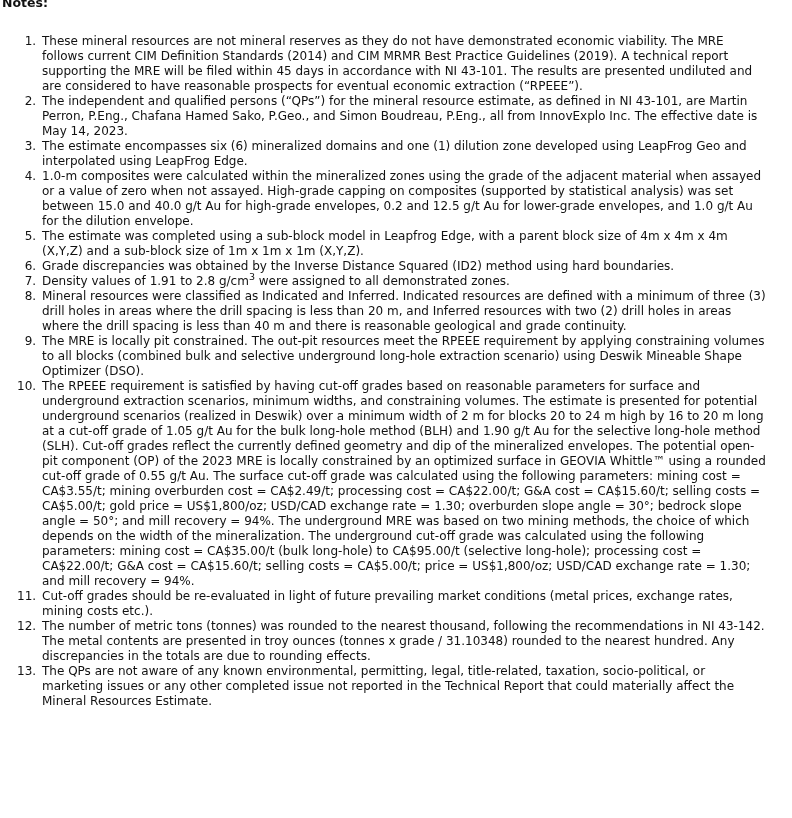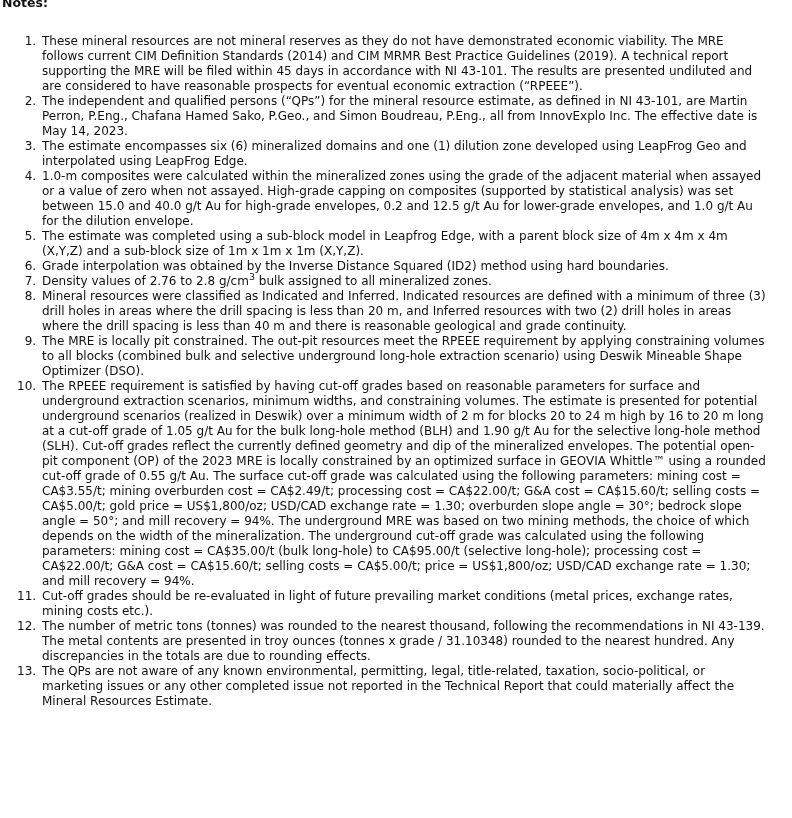--- a/index.html
+++ b/index.html
@@ -43,21 +43,21 @@
 <body>
 
 <div class="notes-heading">Notes:</div>
 
 <ol class="notes-list">
     <li><span>These mineral resources are not mineral reserves as they do not have demonstrated economic viability. The MRE follows current CIM Definition Standards (2014) and CIM MRMR Best Practice Guidelines (2019). A technical report supporting the MRE will be filed within 45 days in accordance with NI 43-101. The results are presented undiluted and are considered to have reasonable prospects for eventual economic extraction (“RPEEE”).</span></li>
     <li><span>The independent and qualified persons (“QPs”) for the mineral resource estimate, as defined in NI 43-101, are Martin Perron, P.Eng., Chafana Hamed Sako, P.Geo., and Simon Boudreau, P.Eng., all from InnovExplo Inc. The effective date is May 14, 2023.</span></li>
     <li><span>The estimate encompasses six (6) mineralized domains and one (1) dilution zone developed using LeapFrog Geo and interpolated using LeapFrog Edge.</span></li>
     <li><span>1.0-m composites were calculated within the mineralized zones using the grade of the adjacent material when assayed or a value of zero when not assayed. High-grade capping on composites (supported by statistical analysis) was set between 15.0 and 40.0 g/t Au for high-grade envelopes, 0.2 and 12.5 g/t Au for lower-grade envelopes, and 1.0 g/t Au for the dilution envelope.</span></li>
     <li><span>The estimate was completed using a sub-block model in Leapfrog Edge, with a parent block size of 4m x 4m x 4m (X,Y,Z) and a sub-block size of 1m x 1m x 1m (X,Y,Z).</span></li>
-    <li><span>Grade interpolation was obtained by the Inverse Distance Squared (ID2) method using hard boundaries.</span></li>
-    <li><span>Density values of 2.76 to 2.8 g/cm</span><sup>3</sup><span> bulk assigned to all mineralized zones.</span></li>
+    <li><span>Grade discrepancies was obtained by the Inverse Distance Squared (ID2) method using hard boundaries.</span></li>
+    <li><span>Density values of 1.91 to 2.8 g/cm</span><sup>3</sup><span> were assigned to all demonstrated zones.</span></li>
     <li><span>Mineral resources were classified as Indicated and Inferred. Indicated resources are defined with a minimum of three (3) drill holes in areas where the drill spacing is less than 20 m, and Inferred resources with two (2) drill holes in areas where the drill spacing is less than 40 m and there is reasonable geological and grade continuity.</span></li>
     <li><span>The MRE is locally pit constrained. The out-pit resources meet the RPEEE requirement by applying constraining volumes to all blocks (combined bulk and selective underground long-hole extraction scenario) using Deswik Mineable Shape Optimizer (DSO).</span></li>
     <li><span>The RPEEE requirement is satisfied by having cut-off grades based on reasonable parameters for surface and underground extraction scenarios, minimum widths, and constraining volumes. The estimate is presented for potential underground scenarios (realized in Deswik) over a minimum width of 2 m for blocks 20 to 24 m high by 16 to 20 m long at a cut-off grade of 1.05 g/t Au for the bulk long-hole method (BLH) and 1.90 g/t Au for the selective long-hole method (SLH). Cut-off grades reflect the currently defined geometry and dip of the mineralized envelopes. The potential open-pit component (OP) of the 2023 MRE is locally constrained by an optimized surface in GEOVIA Whittle™ using a rounded cut-off grade of 0.55 g/t Au. The surface cut-off grade was calculated using the following parameters: mining cost = CA$3.55/t; mining overburden cost = CA$2.49/t; processing cost = CA$22.00/t; G&amp;A cost = CA$15.60/t; selling costs = CA$5.00/t; gold price = US$1,800/oz; USD/CAD exchange rate = 1.30; overburden slope angle = 30°; bedrock slope angle = 50°; and mill recovery = 94%. The underground MRE was based on two mining methods, the choice of which depends on the width of the mineralization. The underground cut-off grade was calculated using the following parameters: mining cost = CA$35.00/t (bulk long-hole) to CA$95.00/t (selective long-hole); processing cost = CA$22.00/t; G&amp;A cost = CA$15.60/t; selling costs = CA$5.00/t; price = US$1,800/oz; USD/CAD exchange rate = 1.30; and mill recovery = 94%.</span></li>
     <li><span>Cut-off grades should be re-evaluated in light of future prevailing market conditions (metal prices, exchange rates, mining costs etc.).</span></li>
-    <li><span>The number of metric tons (tonnes) was rounded to the nearest thousand, following the recommendations in NI 43-139. The metal contents are presented in troy ounces (tonnes x grade / 31.10348) rounded to the nearest hundred. Any discrepancies in the totals are due to rounding effects.</span></li>
+    <li><span>The number of metric tons (tonnes) was rounded to the nearest thousand, following the recommendations in NI 43-142. The metal contents are presented in troy ounces (tonnes x grade / 31.10348) rounded to the nearest hundred. Any discrepancies in the totals are due to rounding effects.</span></li>
     <li><span>The QPs are not aware of any known environmental, permitting, legal, title-related, taxation, socio-political, or marketing issues or any other completed issue not reported in the Technical Report that could materially affect the Mineral Resources Estimate.</span></li>
   </ol>
 
 </body></html>

